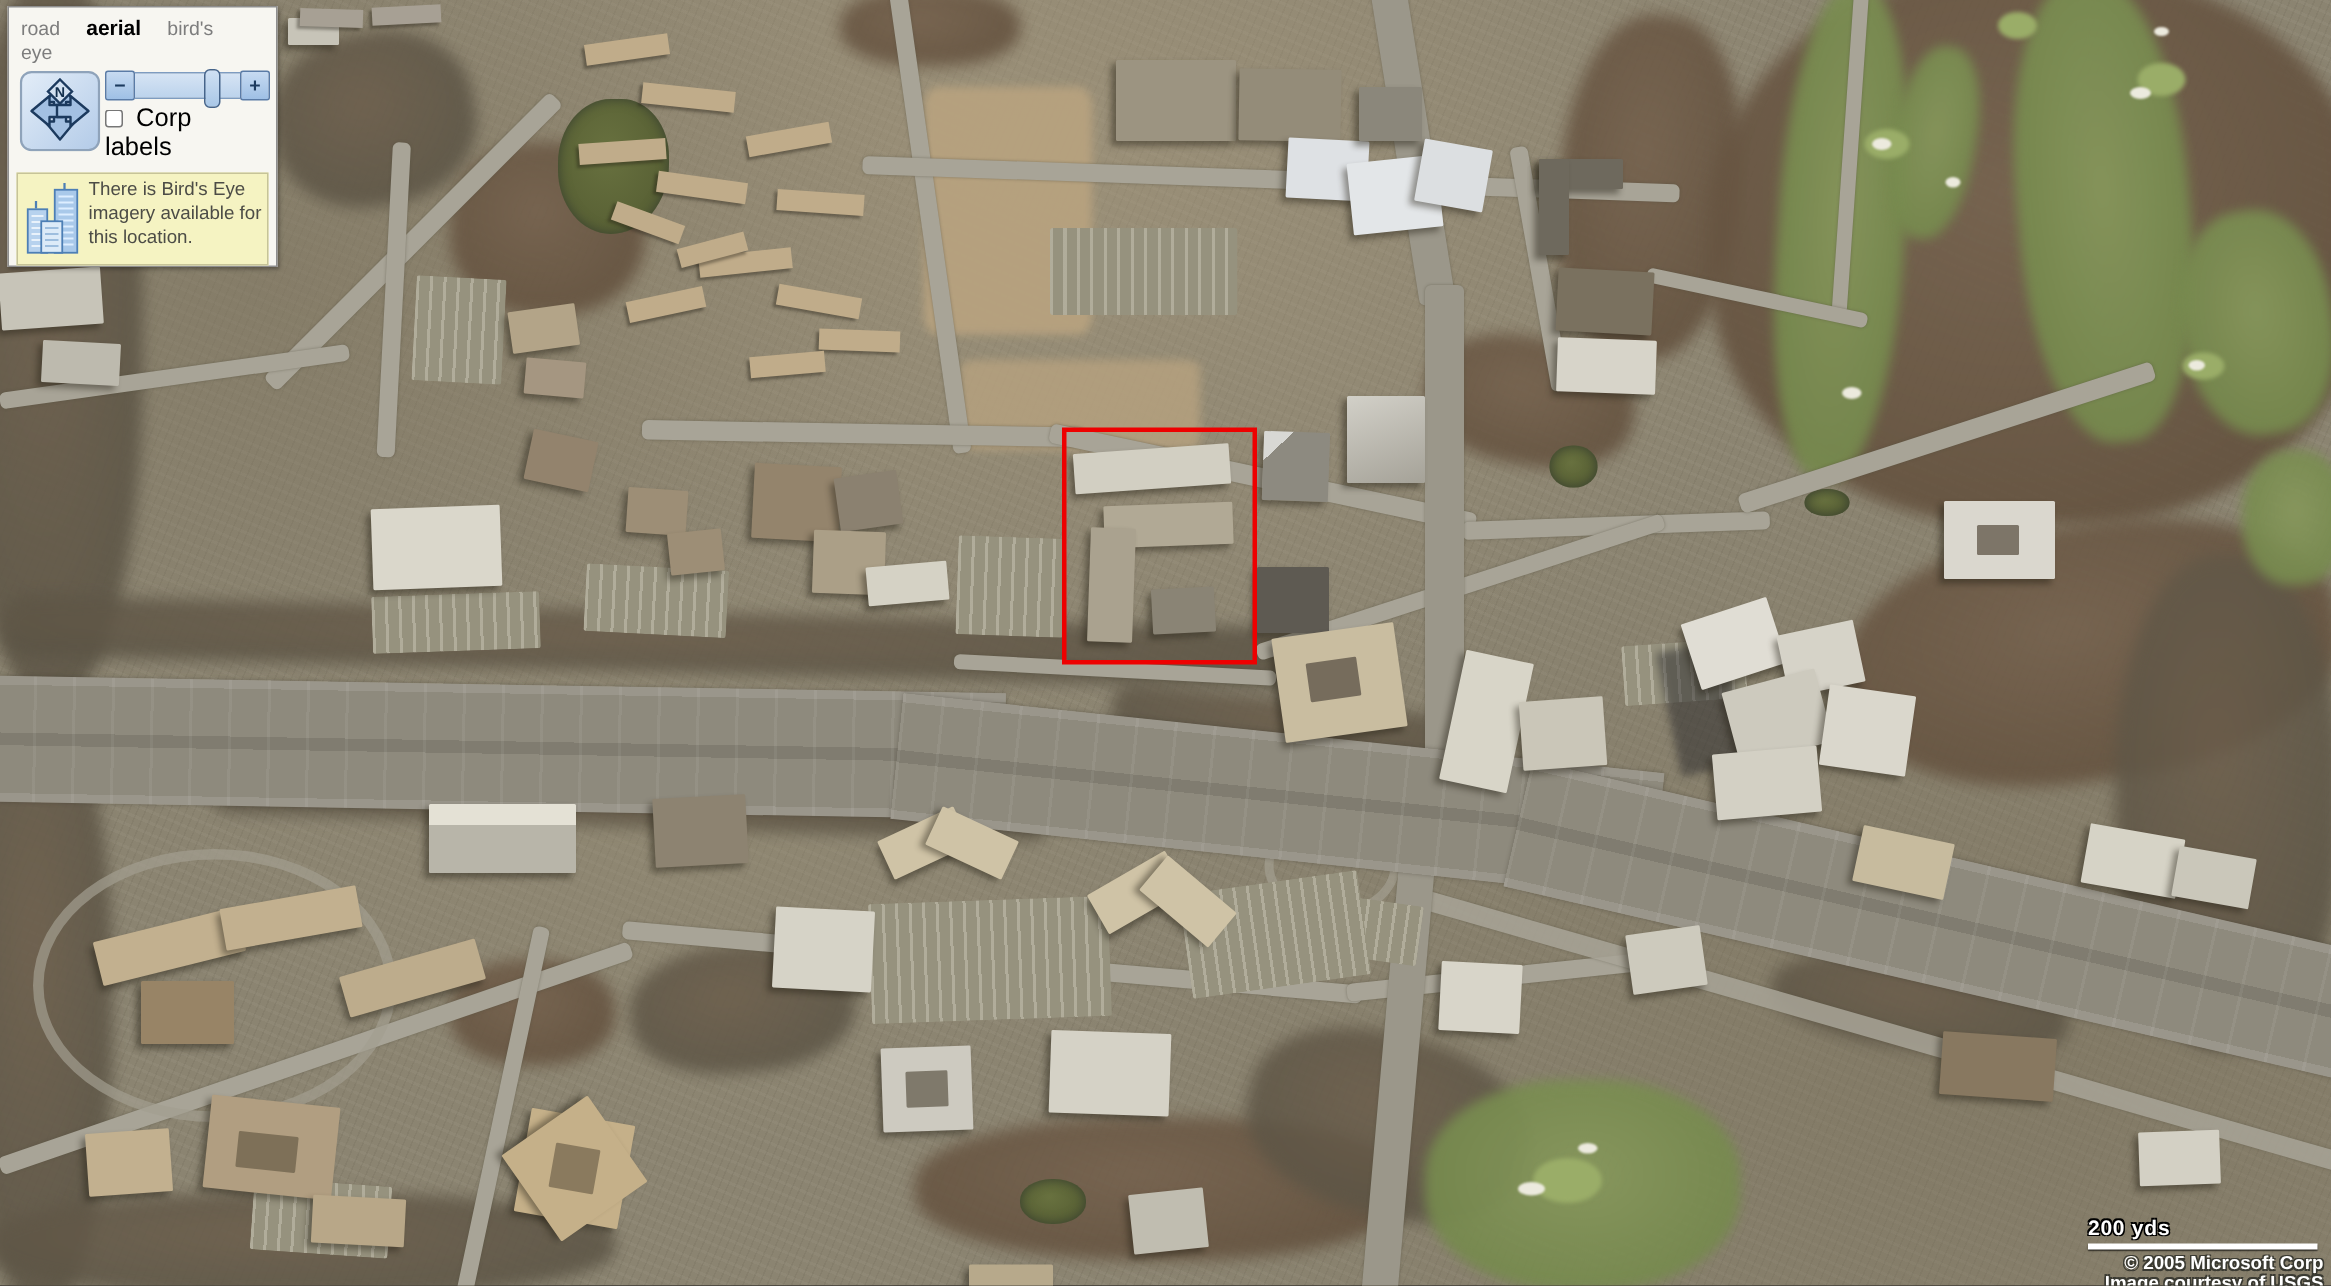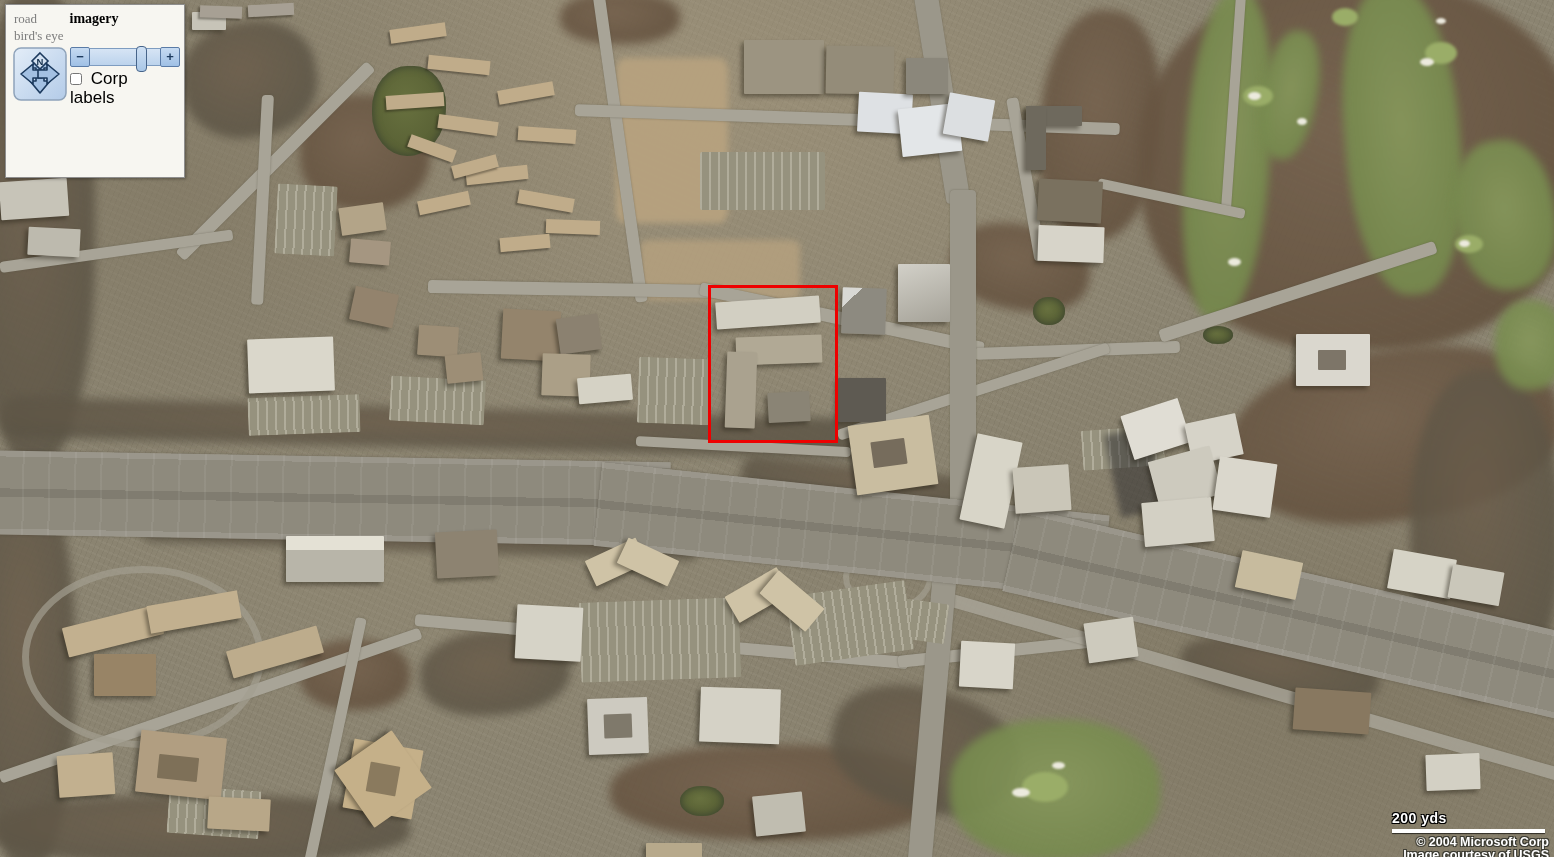--- a/index.html
+++ b/index.html
@@ -34,21 +34,21 @@
   .shadowb{filter:blur(3px);background:rgba(28,28,33,.45);}
   .dirt{filter:blur(3px);background:#b7a27f;border-radius:8%;opacity:.95;}
 
   
   #highlight{position:absolute;border:3px solid #e00;background:transparent;z-index:5;}
 
   
   #panel{position:absolute;left:5px;top:4px;width:178px;height:172px;z-index:10;
     background:#f7f6f1;border:1px solid #8e8e8e;box-shadow:1px 1px 3px rgba(0,0,0,.35);}
   #tabs{position:absolute;left:8px;top:5px;width:152px;line-height:16px;}
-  .tab{color:#7d7d7d;font-size:13px;margin-right:28px;cursor:pointer;white-space:normal;font-family:Liberation Serif, serif;}
+  .tab{color:#7d7d7d;font-size:13px;margin-right:13px;cursor:pointer;white-space:normal;}
   .tab.active{color:#000;font-weight:bold;font-size:14px;}
   #compass{position:absolute;left:7px;top:42px;width:54px;height:54px;cursor:pointer;}
   #sliderrow{position:absolute;left:64px;top:42px;width:110px;height:20px;display:flex;}
   .zbtn{width:20px;height:20px;box-sizing:border-box;background:linear-gradient(180deg,#c6daf1,#9fc0e5);
     border:1px solid #5a7ba6;color:#1c3a5e;font-weight:bold;font-size:13px;line-height:17px;text-align:center;cursor:pointer;border-radius:2px;}
   #ztrack{flex:1;height:18px;margin-top:1px;box-sizing:border-box;background:linear-gradient(180deg,#d6e4f4,#bcd3ec);
     border:1px solid #7e9cc0;border-left:none;border-right:none;position:relative;cursor:pointer;}
   #zhandle{position:absolute;left:46px;top:-3px;width:9px;height:24px;background:linear-gradient(180deg,#cfe0f3,#a9c7e7);
     border:1px solid #46648a;border-radius:4px;cursor:grab;}
   #showlabels{position:absolute;left:64px;top:64px;width:104px;font-size:17px;color:#000;line-height:19px;cursor:pointer;}
@@ -259,29 +259,29 @@
     </div>
 
     <div id="highlight" style="left: 708px; top: 285px; width: 124px; height: 152px; border-color: rgb(238, 0, 0);"></div>
 
     <div id="scalebar">
       <div class="lbl">200 yds</div>
       <div class="bar"></div>
     </div>
 
     <div id="attrib">
-      <div>© 2004 Microsoft Corp</div>
+      <div>© 2005 Microsoft Corp</div>
       <div>Image courtesy of USGS</div>
     </div>
   </div>
 
   <div id="panel">
     <div id="tabs">
       <span class="tab">road</span>
-      <span class="tab active">imagery</span>
+      <span class="tab active">aerial</span>
       <span class="tab">bird's eye</span>
     </div>
 
     <svg id="compass" viewBox="0 0 54 54">
       <defs>
         <linearGradient id="cg" x1="0" y1="0" x2="1" y2="1">
           <stop offset="0" stop-color="#e3edf8"></stop>
             <stop offset="1" stop-color="#b3cbe8"></stop>
         </linearGradient>
       </defs>
@@ -302,15 +302,31 @@
         <div id="zhandle"></div>
       </div>
       <div class="zbtn">+</div>
     </div>
 
     <label id="showlabels">
       <input type="checkbox" style="">
       <span>Corp labels</span>
     </label>
 
+    <div id="notice">
+      <div class="icon">
+        <svg width="42" height="52" viewBox="0 0 42 52">
+          <g stroke="#4d7fb5" stroke-width="1.2">
+            <rect x="3.5" y="19.5" width="13" height="29" fill="#b7d2ee"></rect>
+            <rect x="21.5" y="6.5" width="15" height="42" fill="#a9c9ea"></rect>
+          </g>
+          <path d="M6 24 h8 M6 28 h8 M6 32 h8 M6 36 h8 M6 40 h8 M6 44 h8" stroke="#e9f2fb" stroke-width="1.3"></path>
+          <path d="M24 11 h10 M24 15 h10 M24 19 h10 M24 23 h10 M24 27 h10 M24 31 h10 M24 35 h10 M24 39 h10 M24 43 h10" stroke="#def" stroke-width="1.3"></path>
+          <rect x="12.5" y="27.5" width="14" height="21" fill="#dcebf8" stroke="#4d7fb5" stroke-width="1.2"></rect>
+          <path d="M15 32 h9 M15 36 h9 M15 40 h9 M15 44 h9" stroke="#9dbede" stroke-width="1.3"></path>
+          <path d="M9 19 v-5 M28 6 v-4" stroke="#4d7fb5" stroke-width="1.5"></path>
+        </svg>
+      </div>
+      <div class="txt">There is Bird's Eye imagery available for this location.</div>
+    </div>
   </div>
 
 </div>
 
 </body></html>

